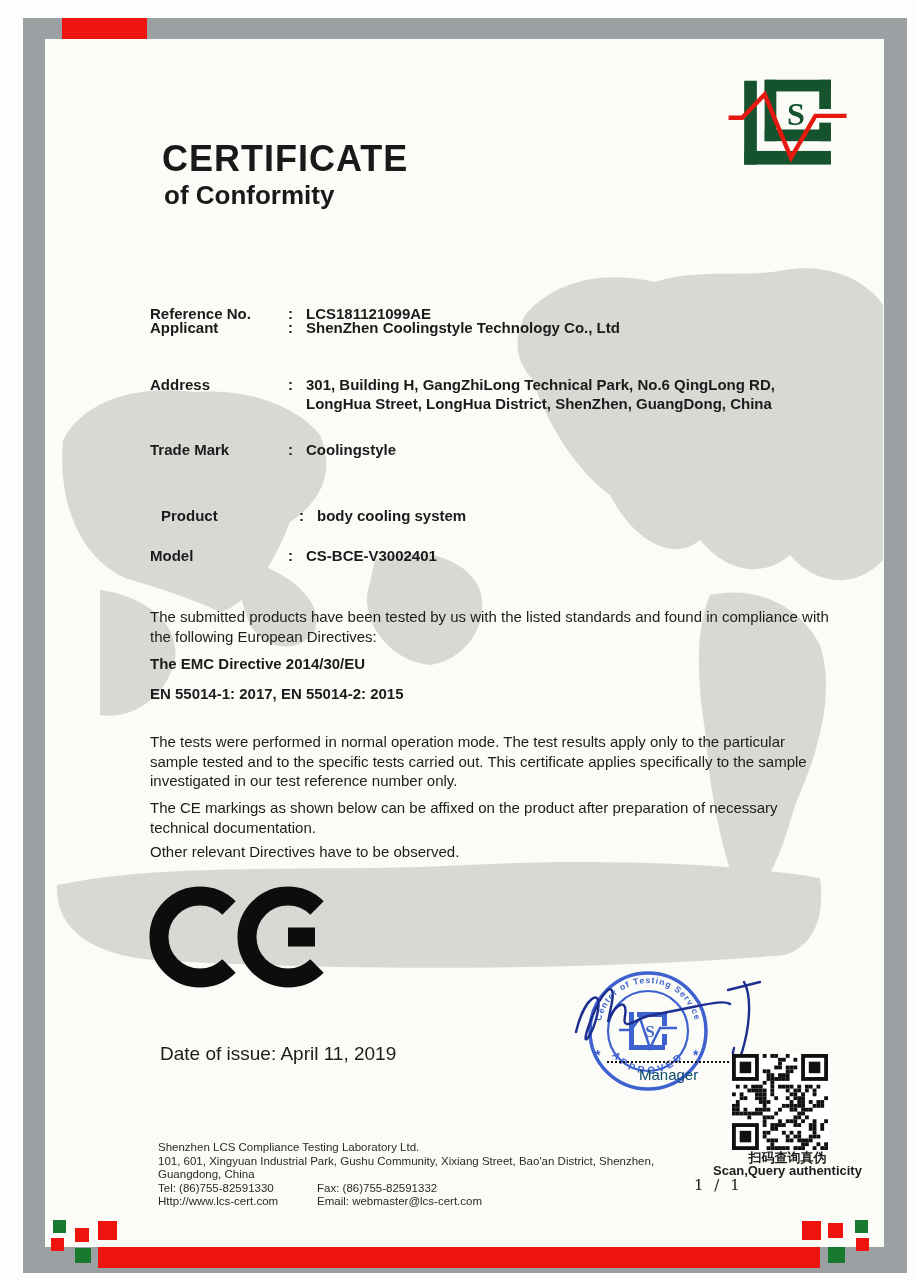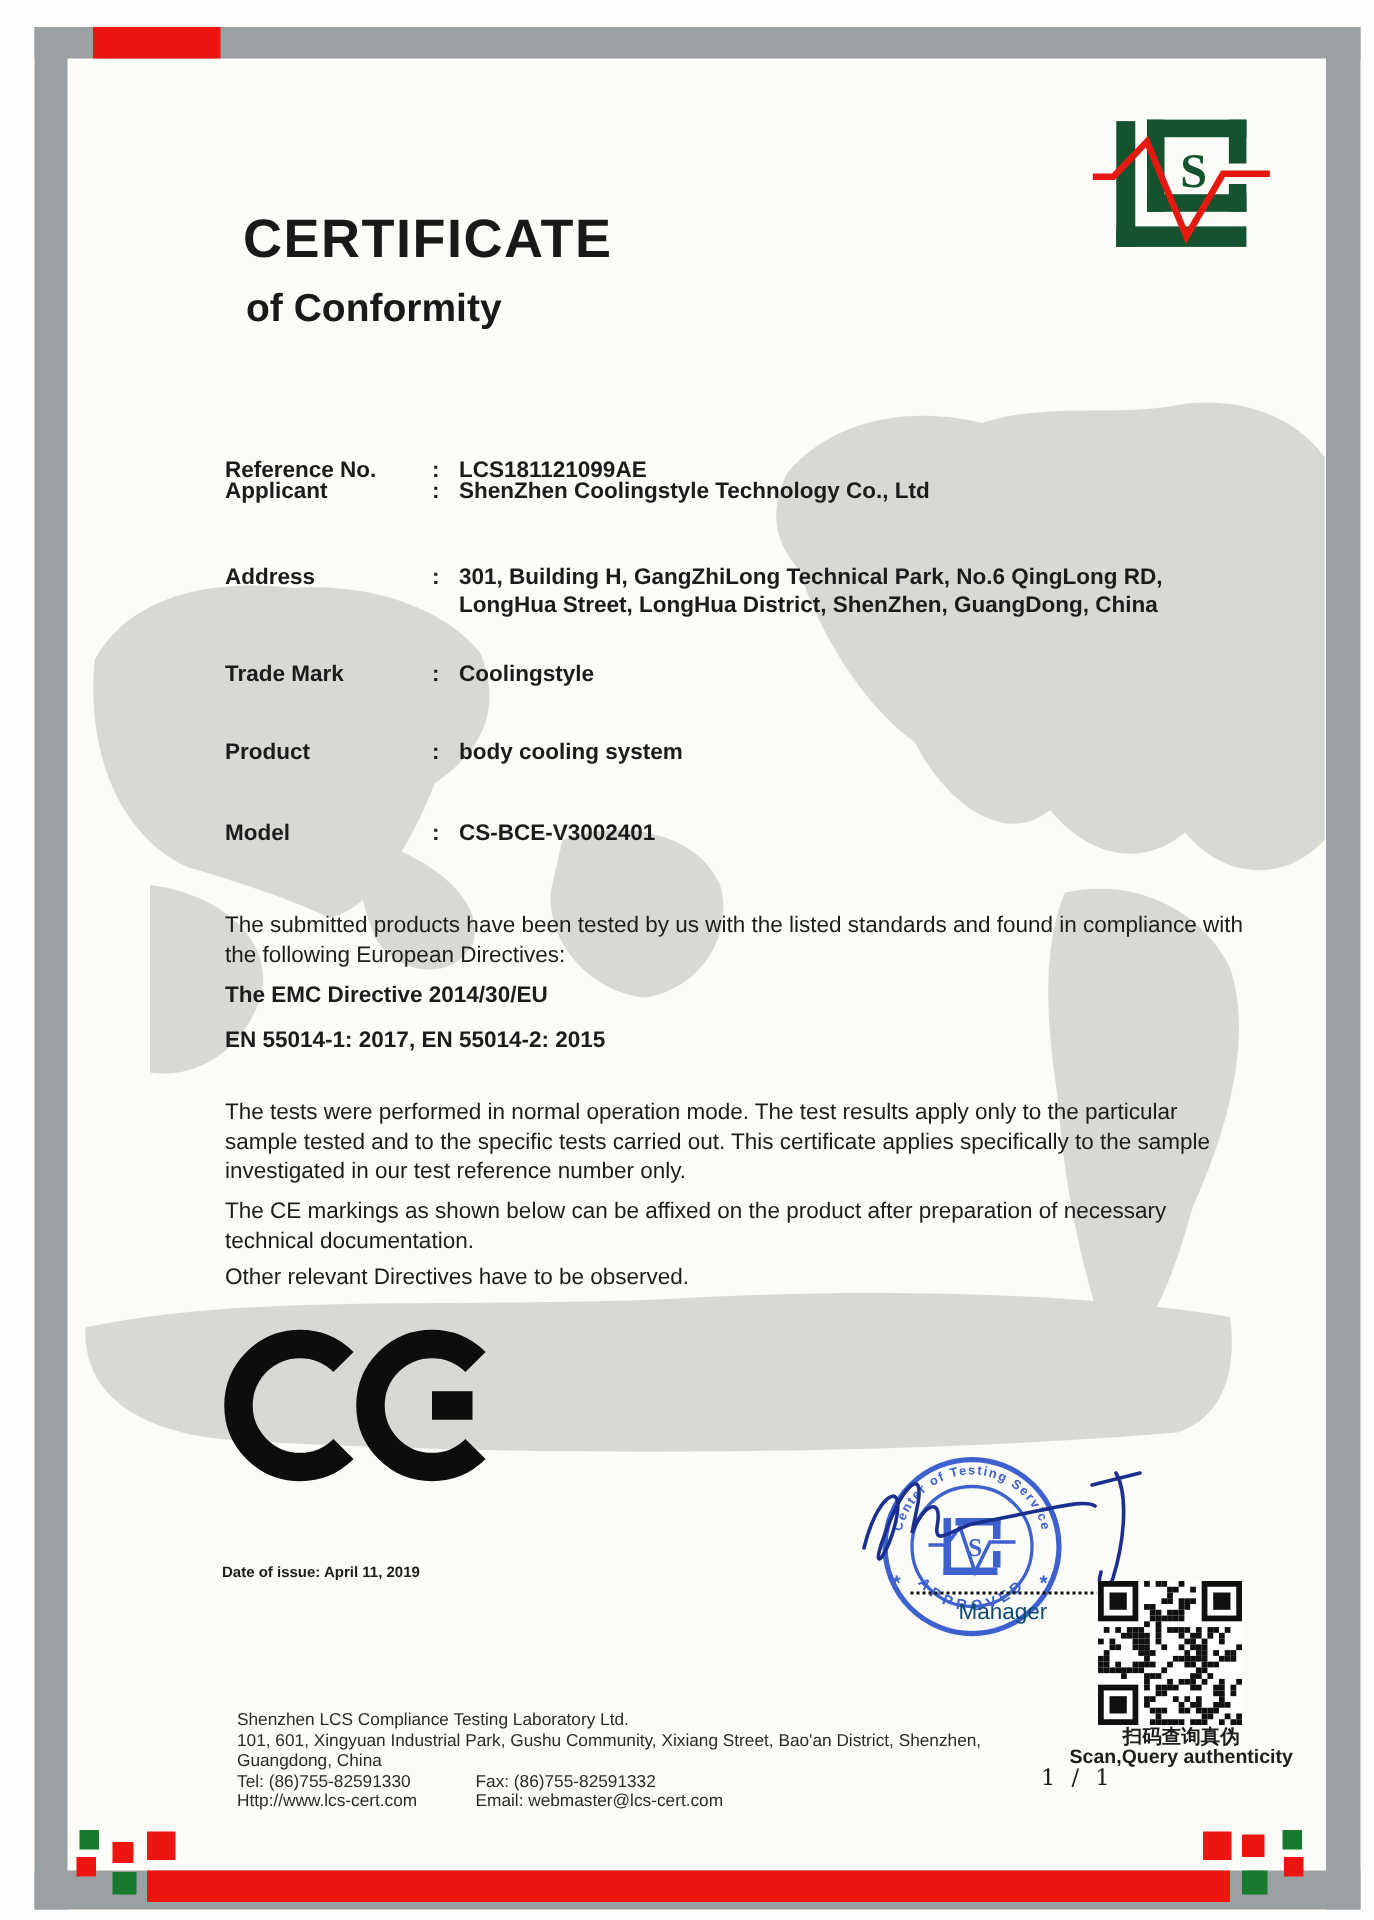--- a/index.html
+++ b/index.html
@@ -14,42 +14,42 @@
   .frame-left  {left:23px; top:18px;  width:22px;  height:1255px; background:#9ba1a2;}
   .frame-right {left:884px;top:18px;  width:23px;  height:1255px; background:#9ba1a2;}
   .frame-bottom{left:23px; top:1247px;width:884px; height:26px;  background:#9ba1a2;}
   .top-red     {left:62px; top:18px;  width:85px;  height:21px;  background:#ee1410;}
   .paper       {left:45px; top:39px;  width:839px; height:1208px; background:#fbfbf7;}
   .red-band    {left:98px; top:1247px;width:722px; height:21px;  background:#ee1410;}
   .sq{position:absolute;}
   .sq.red{background:#ee1410;} .sq.green{background:#187a2f;}
   
   .title{left:162px; top:138px; font-size:36px; font-weight:bold; letter-spacing:1px; color:#191919;}
-  .subtitle{left:164px; top:190px; font-size:26px; font-weight:bold; color:#191919;}
+  .subtitle{left:164px; top:180px; font-size:26px; font-weight:bold; color:#191919;}
   
   .field-row{position:absolute; left:150px; display:flex; font-size:15px; font-weight:bold; line-height:19px; color:#1b1b1b;}
   .f-label{width:138px; flex:none;}
   .f-colon{width:18px; flex:none;}
   .f-value{width:505px;}
   
   .body-p{position:absolute; left:150px; width:680px; font-size:15px; line-height:19.5px; color:#1c1c1c;}
   .bold{font-weight:bold;}
   
   .footer{left:158px; top:1141px; font-size:11.5px; line-height:13.6px; color:#2a2a2a; width:580px;}
   .f-line{position:relative; white-space:nowrap;}
   .f-col2{position:absolute; left:159px;}
   .page-num{left:694px; top:1176px; font-family:"DejaVu Serif", serif; font-weight:normal; font-size:15px; letter-spacing:3px;}
   
   .qr-box{left:731px; top:1054px; width:98px; height:96px; background:#fff;}
   .qr-cap-cn{left:705px; top:1149px; width:165px; text-align:center; font-size:13px; font-weight:bold;}
   .qr-cap-en{left:705px; top:1163px; width:165px; text-align:center; font-size:13px; font-weight:bold;}
   
   .sig-line{left:607px; top:1061px; width:130px; border-top:2px dotted #111;}
   .manager{left:639px; top:1066px; font-size:15px; color:#0c4a6e;}
-  .date-line{left:148px; top:1043px; font-size:10px; font-weight:bold;}
+  .date-line{left:160px; top:1043px; font-size:19px; font-weight:normal;}
 </style>
 </head>
 <body>
 
 <div class="page">
 
   <div class="abs paper"></div>
   <svg class="abs" style="left:45px; top:260px;" width="839" height="760" viewBox="0 0 839 760">
     <g fill="#d7dad4">
       <path d="M480,55 C510,20 560,10 610,22 C650,8 700,18 740,10 C790,2 825,25 838,45 L838,300 C810,330 770,325 745,295 C715,320 680,310 655,280 C625,305 585,275 565,235 C530,210 500,160 488,120 C470,100 468,80 480,55 Z"></path>
@@ -116,21 +116,21 @@
   <div class="field-row" style="top:375px;">
     <span class="f-label">Address</span>
     <span class="f-colon">:</span>
     <span class="f-value">301, Building H, GangZhiLong Technical Park, No.6 QingLong RD, LongHua Street, LongHua District, ShenZhen, GuangDong, China</span>
   </div>
   <div class="field-row" style="top:440px;">
     <span class="f-label">Trade Mark</span>
     <span class="f-colon">:</span>
     <span class="f-value">Coolingstyle</span>
   </div>
-  <div class="field-row" style="top:492px;">
+  <div class="field-row" style="top:506px;margin-left:11px;">
     <span class="f-label">Product</span>
     <span class="f-colon">:</span>
     <span class="f-value">body cooling system</span>
   </div>
   <div class="field-row" style="top:546px;">
     <span class="f-label">Model</span>
     <span class="f-colon">:</span>
     <span class="f-value">CS-BCE-V3002401</span>
   </div>
 

